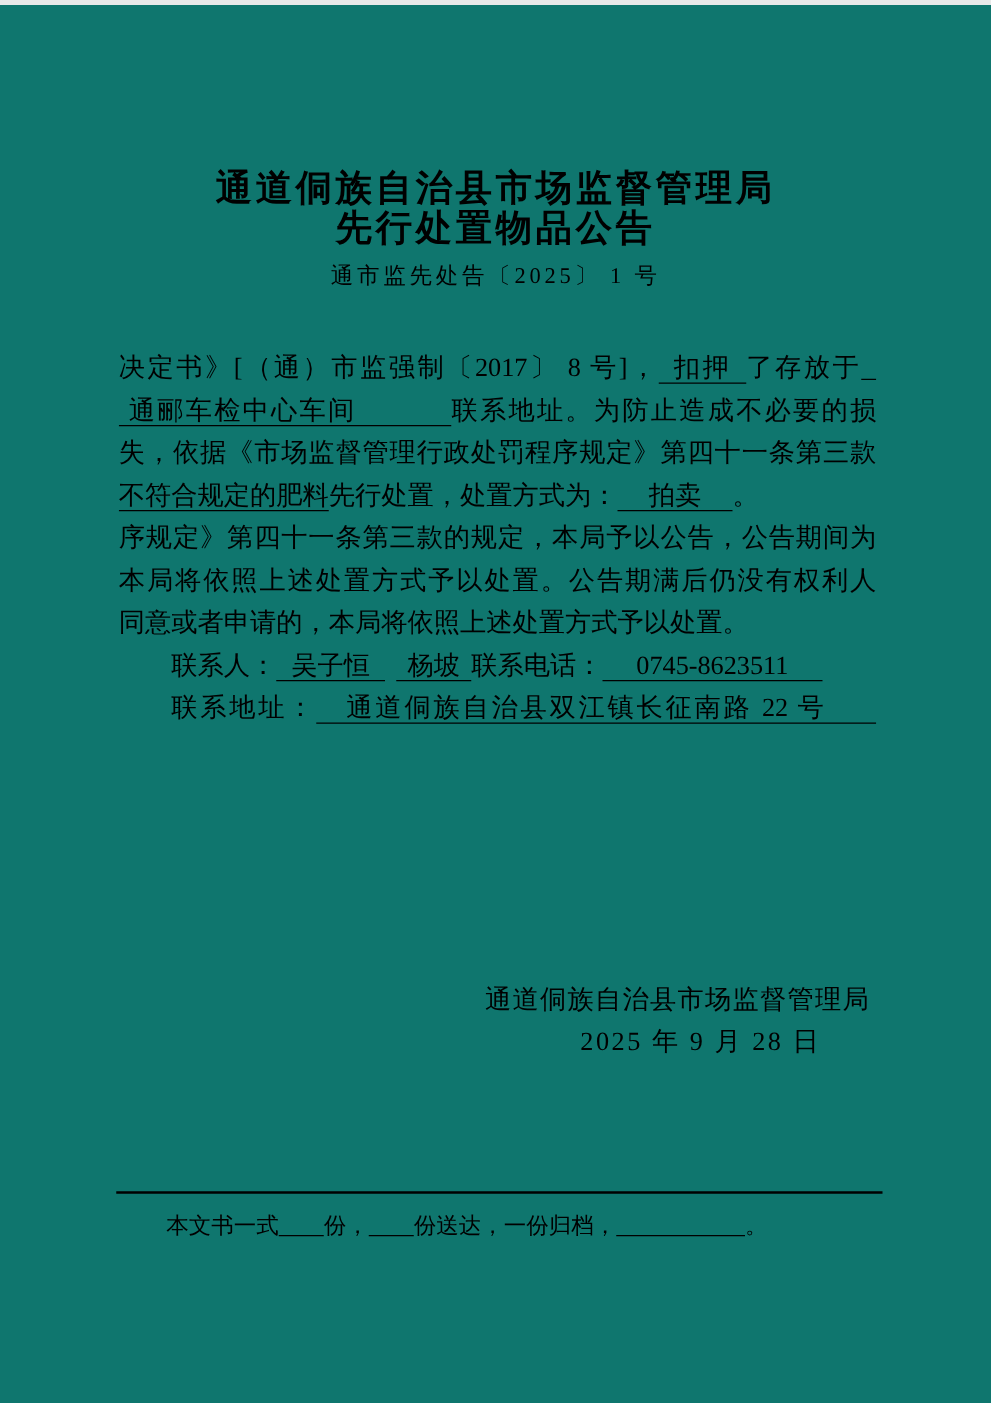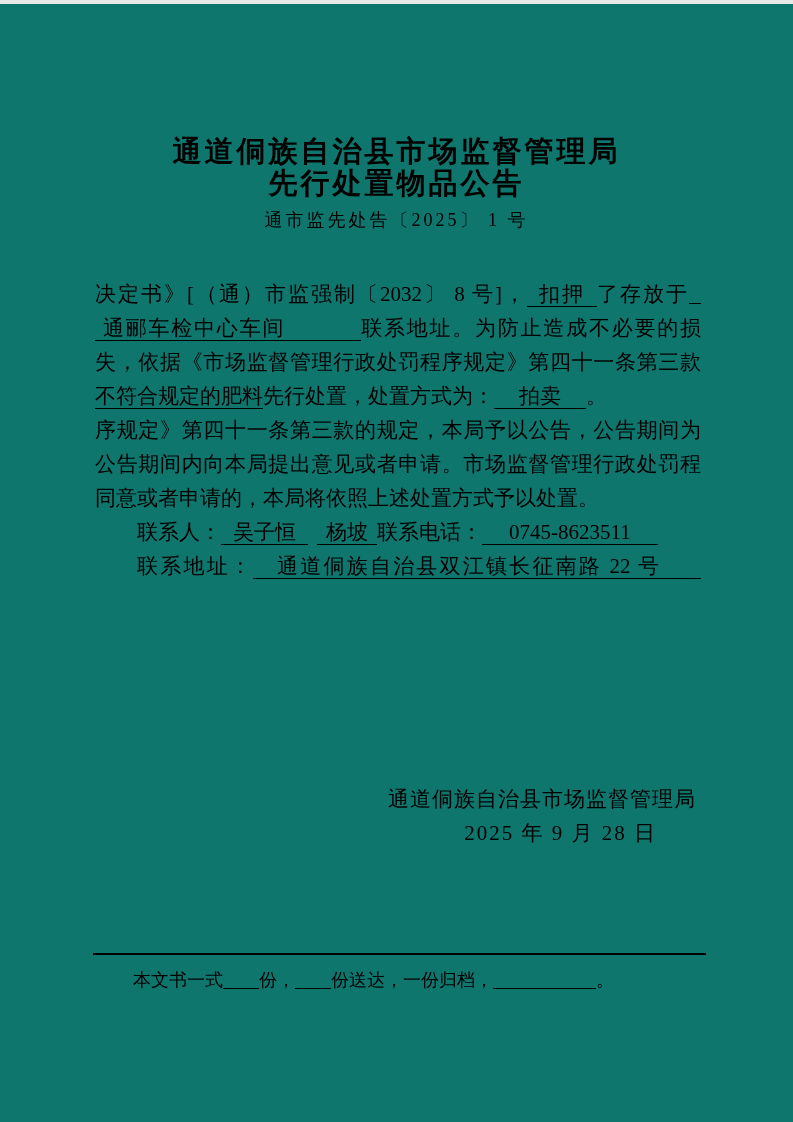--- a/index.html
+++ b/index.html
@@ -74,34 +74,34 @@
 
   <div class="title-block">
     <div class="title-line">通道侗族自治县市场监督管理局</div>
     <div class="title-line">先行处置物品公告</div>
   </div>
   <div class="doc-number">通市监先处告〔2025〕 1 号</div>
 
   <div class="body-text">
 
 
-    <div class="bl"><span>决定书》[（通）市监强制〔2032〕 8 号]，</span><span class="u pad-med">扣押</span><span>了存放于</span><span class="blank w12"></span></div>
+    <div class="bl"><span>决定书》[（通）市监强制〔2017〕 8 号]，</span><span class="u pad-med">扣押</span><span>了存放于</span><span class="blank w12"></span></div>
 
     <div class="bl"><span class="u loc-fill">通郦车检中心车间</span><span>联系地址。为防止造成不必要的损</span></div>
 
     <div class="bl"><span>失，依据《市场监督管理行政处罚程序规定》第四十一条第三款</span></div>
 
 
     <div class="bl left"><span class="u">不符合规定的肥料</span><span>先行处置，处置方式为：</span><span class="u auction">拍卖</span><span>。</span></div>
 
 
     <div class="bl"><span>序规定》第四十一条第三款的规定，本局予以公告，公告期间为</span></div>
 
 
-    <div class="bl"><span>公告期间内向本局提出意见或者申请。市场监督管理行政处罚程</span></div>
+    <div class="bl"><span>本局将依照上述处置方式予以处置。公告期满后仍没有权利人</span></div>
 
     <div class="bl left"><span>同意或者申请的，本局将依照上述处置方式予以处置。</span></div>
 
     <div class="bl left indent"><span>联系人：</span><span class="u pad-med">吴子恒</span><span class="u pad-sm name2">杨坡</span><span>联系电话：</span><span class="u phone-u">0745-8623511</span></div>
 
     <div class="bl indent"><span>联系地址：</span><span class="u addr-u">通道侗族自治县双江镇长征南路 22 号</span></div>
 
   </div>
 
   <div class="sig-org">通道侗族自治县市场监督管理局</div>

